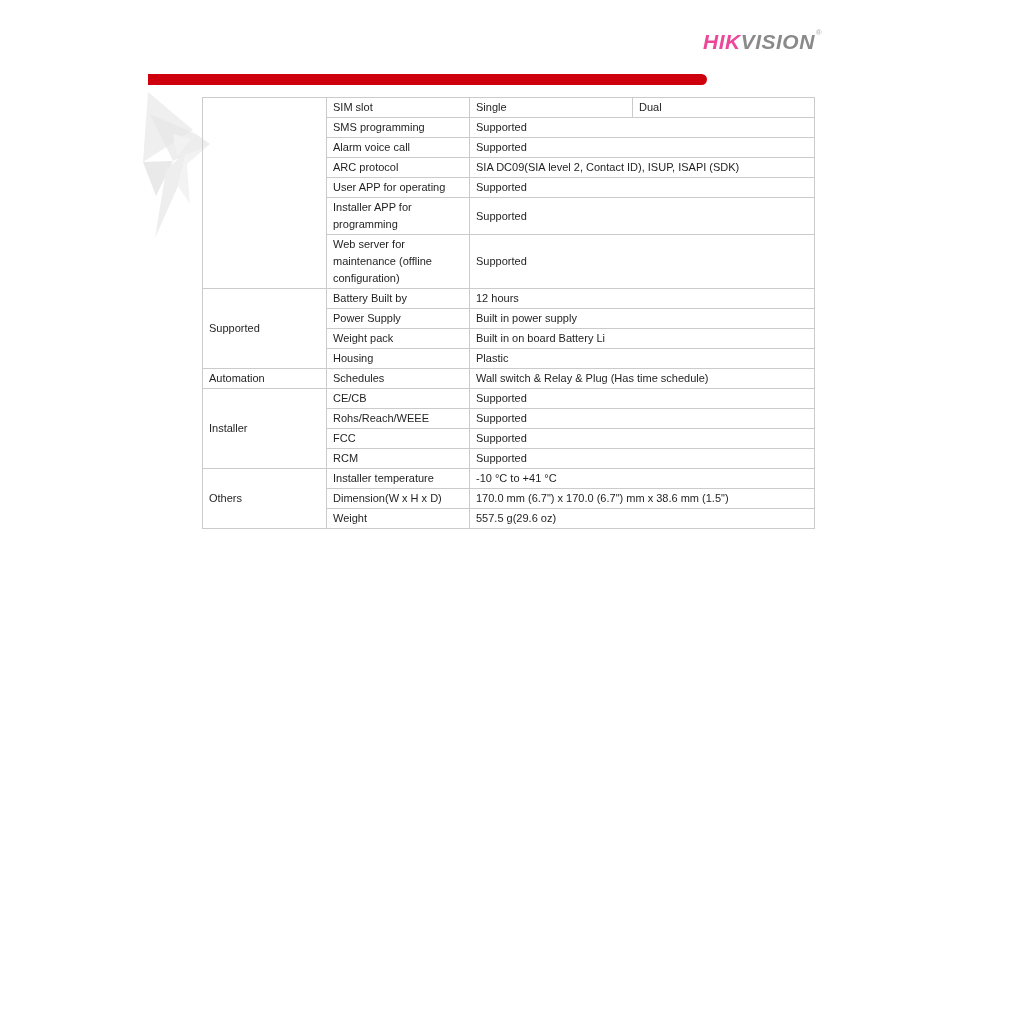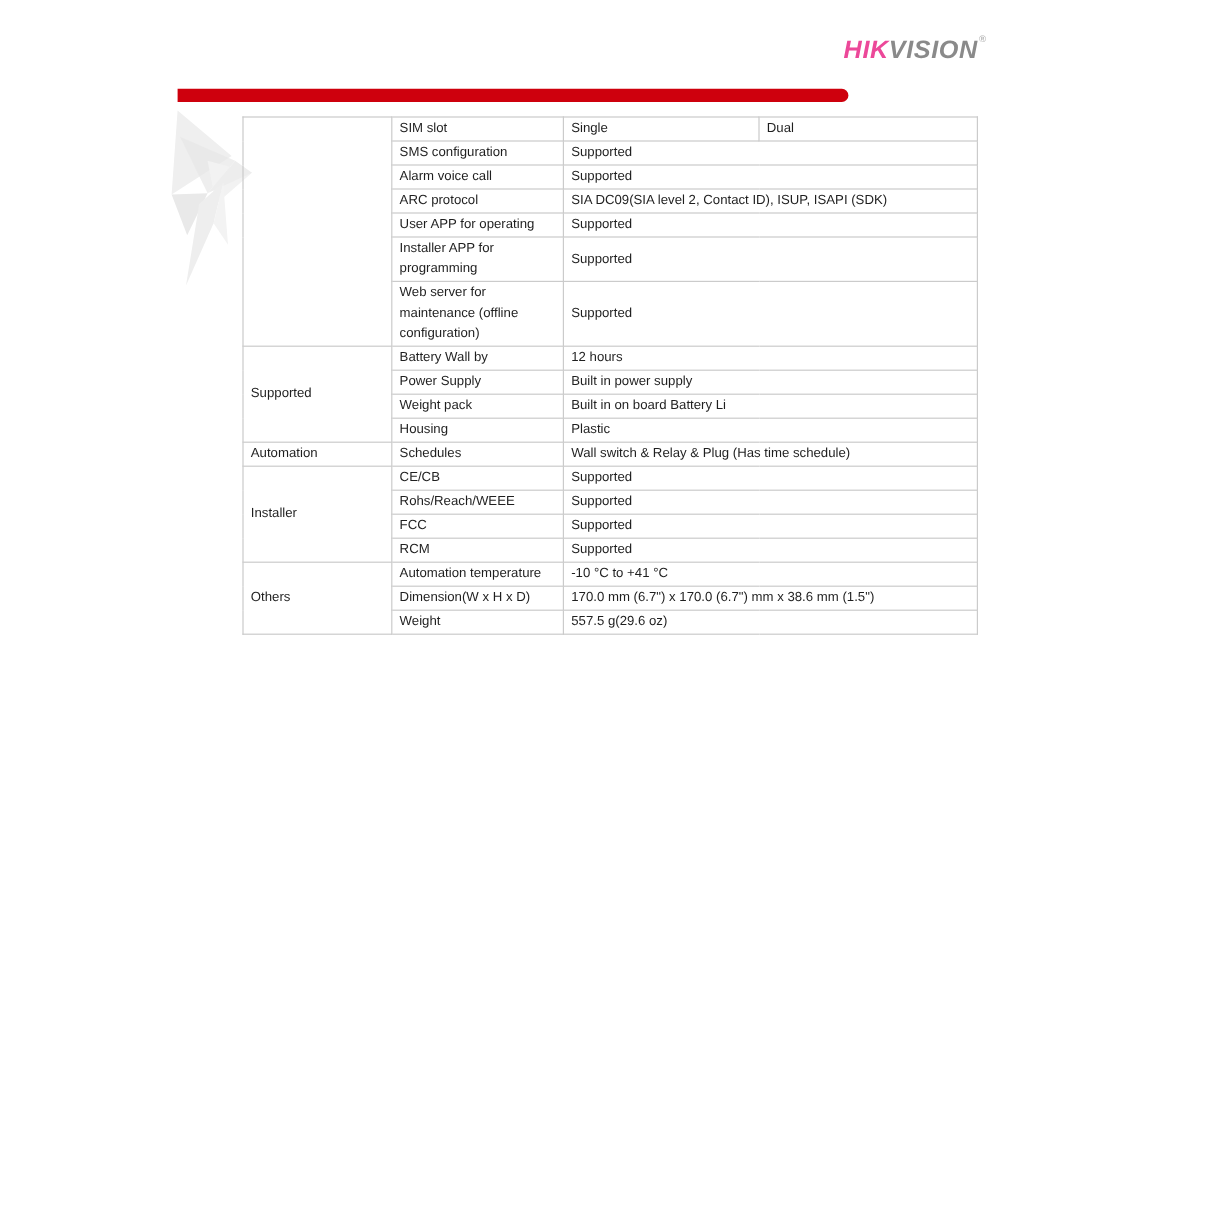--- a/index.html
+++ b/index.html
@@ -64,21 +64,21 @@
         <col style="width:182px">
       </colgroup>
       <tbody id="spec-table-body">
           <tr>
             <td rowspan="7" class="cat"></td>
             <td class="lab">SIM slot</td>
             <td class="val">Single</td>
             <td class="val">Dual</td>
           </tr>
           <tr>
-            <td class="lab">SMS configuration</td>
+            <td class="lab">SMS programming</td>
             <td colspan="2" class="val">Supported</td>
           </tr>
           <tr>
             <td class="lab">Alarm voice call</td>
             <td colspan="2" class="val">Supported</td>
           </tr>
           <tr>
             <td class="lab">ARC protocol</td>
             <td colspan="2" class="val">SIA DC09(SIA level 2, Contact ID), ISUP, ISAPI (SDK)</td>
           </tr>
@@ -89,21 +89,21 @@
           <tr>
             <td class="lab">Installer APP for programming</td>
             <td colspan="2" class="val">Supported</td>
           </tr>
           <tr>
             <td class="lab">Web server for maintenance (offline configuration)</td>
             <td colspan="2" class="val">Supported</td>
           </tr>
           <tr>
             <td rowspan="4" class="cat">Supported</td>
-            <td class="lab">Battery Wall by</td>
+            <td class="lab">Battery Built by</td>
             <td colspan="2" class="val">12 hours</td>
           </tr>
           <tr>
             <td class="lab">Power Supply</td>
             <td colspan="2" class="val">Built in power supply</td>
           </tr>
           <tr>
             <td class="lab">Weight pack</td>
             <td colspan="2" class="val">Built in on board Battery Li</td>
           </tr>
@@ -128,21 +128,21 @@
           <tr>
             <td class="lab">FCC</td>
             <td colspan="2" class="val">Supported</td>
           </tr>
           <tr>
             <td class="lab">RCM</td>
             <td colspan="2" class="val">Supported</td>
           </tr>
           <tr>
             <td rowspan="3" class="cat">Others</td>
-            <td class="lab">Automation temperature</td>
+            <td class="lab">Installer temperature</td>
             <td colspan="2" class="val">-10 °C to +41 °C</td>
           </tr>
           <tr>
             <td class="lab">Dimension(W x H x D)</td>
             <td colspan="2" class="val">170.0 mm (6.7") x 170.0 (6.7") mm x 38.6 mm (1.5")</td>
           </tr>
           <tr>
             <td class="lab">Weight</td>
             <td colspan="2" class="val">557.5 g(29.6 oz)</td>
           </tr>

